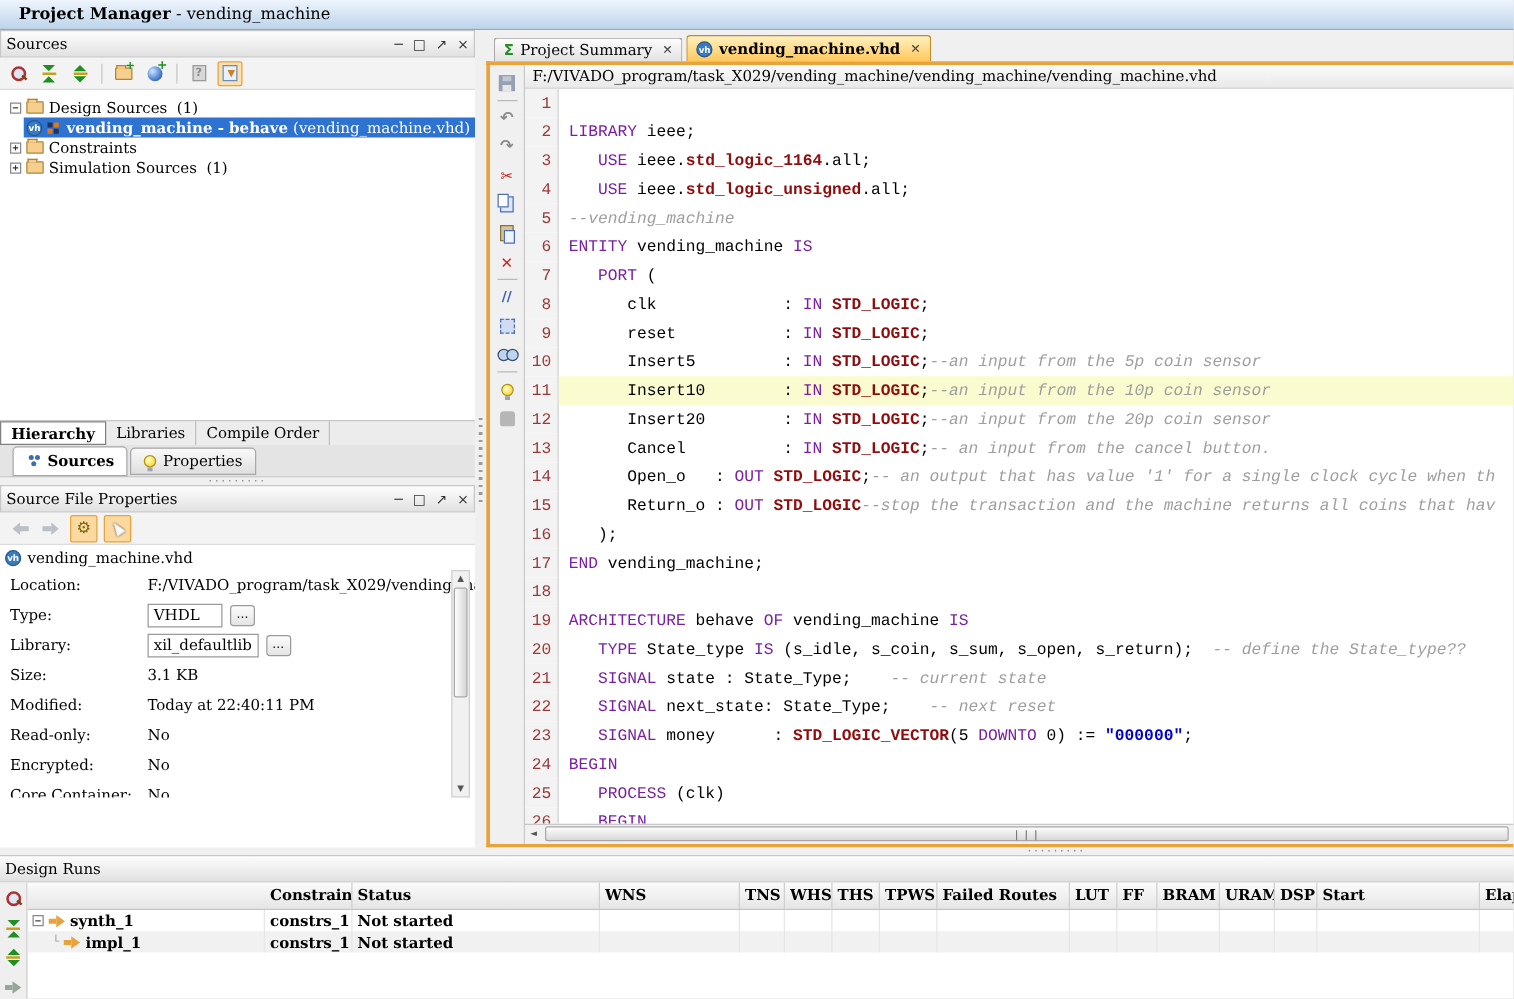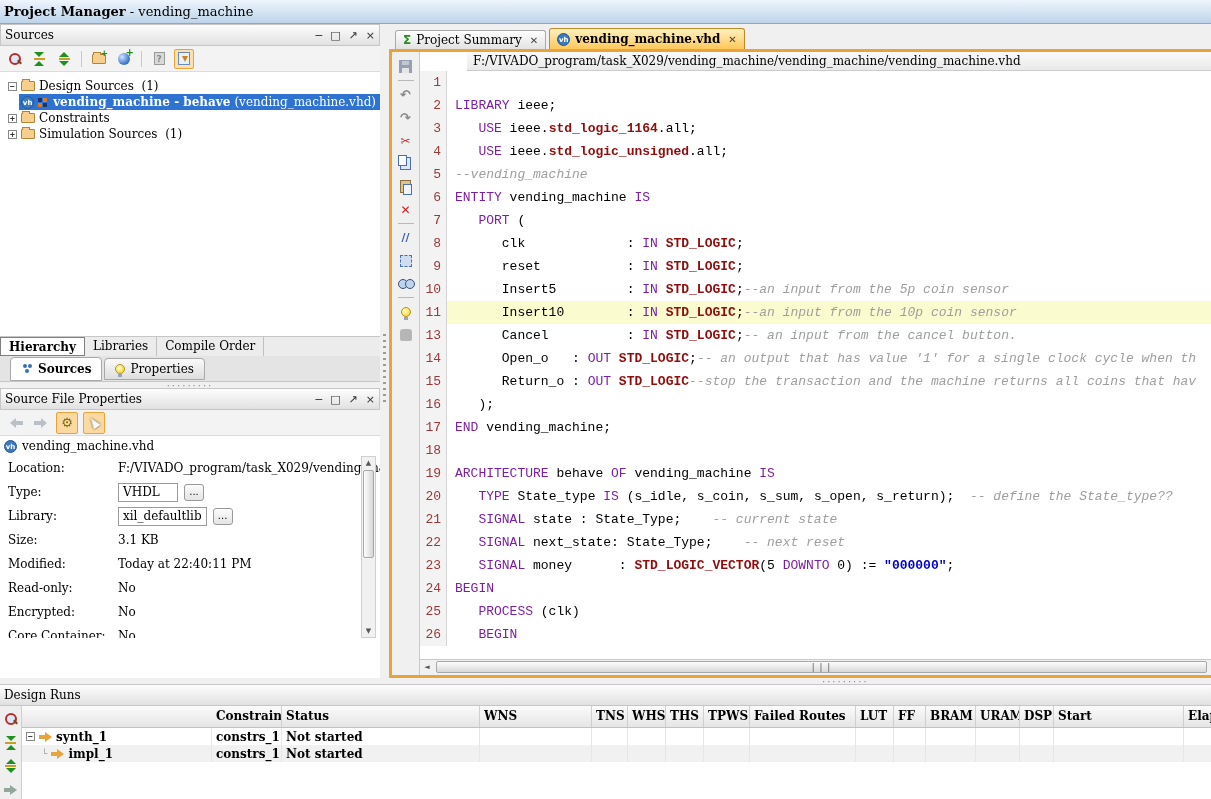--- a/index.html
+++ b/index.html
@@ -7,21 +7,21 @@
     --kw:#7B1FA2; --ty:#8F0D0D; --cm:#9E9E9E; --st:#0000C8; --ln:#993A3A;
   }
   *{box-sizing:border-box; margin:0; padding:0;}
   body{background:#c8c8c8; font-family:"DejaVu Serif", serif;}
   #app{position:relative; width:1211px; height:799px; background:#f0f0f0; overflow:hidden;
        font-size:12px; color:#000;}
 
   
   .titlebar{position:absolute; left:0; top:0; width:1211px; height:24px;
     background:linear-gradient(#eef5fc,#bdd4eb); border-bottom:1px solid #8fa8c4;
-    line-height:23px; padding-left:4px; font-size:13px;}
+    line-height:23px; padding-left:15px; font-size:13px;}
   .titlebar b{font-weight:bold;}
   .titlebar .sub{font-weight:normal;}
 
   
   .panel-header{background:linear-gradient(#fdfdfd,#e1e1e1); border:1px solid #c6c6c6;
     height:22px; line-height:20px; padding-left:4px; position:relative; font-size:12px;}
   .win-btns{position:absolute; right:4px; top:2px; display:flex; gap:8px;
     font-family:"DejaVu Sans",sans-serif; font-size:11px; color:#333; line-height:18px;}
   .win-btns span{cursor:default;}
   .dots{color:#8a8a8a; font-size:10px; letter-spacing:2px; font-family:"DejaVu Sans",sans-serif;}
@@ -104,21 +104,21 @@
   .etab.active{height:21px; background:linear-gradient(#FFF0BE,#FFC85C); border-color:#c08a28; font-weight:bold;}
   .etab .x{font-family:"DejaVu Sans",sans-serif; font-size:10px; color:#444; margin-left:3px;}
   .econtent{position:absolute; left:0; top:21px; width:822px; height:629px;
     border:3px solid var(--accent); border-right:none; background:#fff; overflow:hidden;}
   .etoolbar{position:absolute; left:0; top:0; width:28px; height:623px; background:#f0f0f0;
     border-right:1px solid #c9c9c9; display:flex; flex-direction:column; align-items:center; padding-top:3px;}
   .etoolbar .tbtn{height:23px;}
   .etoolbar hr{width:16px; border:none; border-top:1px solid #b9b9b9; margin:2px 0;}
   .pathbar{position:absolute; left:28px; top:0; right:0; height:19px;
     background:linear-gradient(#fafafa,#e9e9e9); border-bottom:1px solid #cccccc;
-    line-height:18px; padding-left:6px; font-size:12px; white-space:nowrap; overflow:hidden;margin-left:47px;}
+    line-height:18px; padding-left:6px; font-size:12px; white-space:nowrap; overflow:hidden;}
   #code{position:absolute; left:28px; top:19px; right:0; bottom:16px; overflow:hidden;
     font-family:"Liberation Mono",monospace; font-size:13px;}
   .code-row{display:flex; height:23px; line-height:23px;}
   .code-row .ln{width:27px; flex:none; background:#f3f3f3; border-right:1px solid #d4d4d4;
     text-align:right; padding-right:5px; color:var(--ln);}
   .code-row .code-text{flex:1; padding-left:8px; white-space:pre; overflow:hidden;}
   .code-row.hl .code-text{background:var(--hl);}
   .tok-kw{color:var(--kw);}
   .tok-ty{color:var(--ty); font-weight:bold;}
   .tok-cm{color:var(--cm); font-style:italic;}
@@ -489,20 +489,24 @@
           </div>
           <div class="code-row">
             <span class="ln">10</span>
             <span class="code-text"><span class="tok-pl">      Insert5         : </span><span class="tok-kw">IN</span><span class="tok-pl"> </span><span class="tok-ty">STD_LOGIC</span><span class="tok-pl">;</span><span class="tok-cm">--an input from the 5p coin sensor</span></span>
           </div>
           <div class="code-row hl">
             <span class="ln">11</span>
             <span class="code-text"><span class="tok-pl">      Insert10        : </span><span class="tok-kw">IN</span><span class="tok-pl"> </span><span class="tok-ty">STD_LOGIC</span><span class="tok-pl">;</span><span class="tok-cm">--an input from the 10p coin sensor</span></span>
           </div>
           <div class="code-row">
+            <span class="ln">12</span>
+            <span class="code-text"><span class="tok-pl">      Insert20        : </span><span class="tok-kw">IN</span><span class="tok-pl"> </span><span class="tok-ty">STD_LOGIC</span><span class="tok-pl">;</span><span class="tok-cm">--an input from the 20p coin sensor</span></span>
+          </div>
+          <div class="code-row">
             <span class="ln">13</span>
             <span class="code-text"><span class="tok-pl">      Cancel          : </span><span class="tok-kw">IN</span><span class="tok-pl"> </span><span class="tok-ty">STD_LOGIC</span><span class="tok-pl">;</span><span class="tok-cm">-- an input from the cancel button.</span></span>
           </div>
           <div class="code-row">
             <span class="ln">14</span>
             <span class="code-text"><span class="tok-pl">      Open_o   : </span><span class="tok-kw">OUT</span><span class="tok-pl"> </span><span class="tok-ty">STD_LOGIC</span><span class="tok-pl">;</span><span class="tok-cm">-- an output that has value '1' for a single clock cycle when th</span></span>
           </div>
           <div class="code-row">
             <span class="ln">15</span>
             <span class="code-text"><span class="tok-pl">      Return_o : </span><span class="tok-kw">OUT</span><span class="tok-pl"> </span><span class="tok-ty">STD_LOGIC</span><span class="tok-cm">--stop the transaction and the machine returns all coins that hav</span></span>

